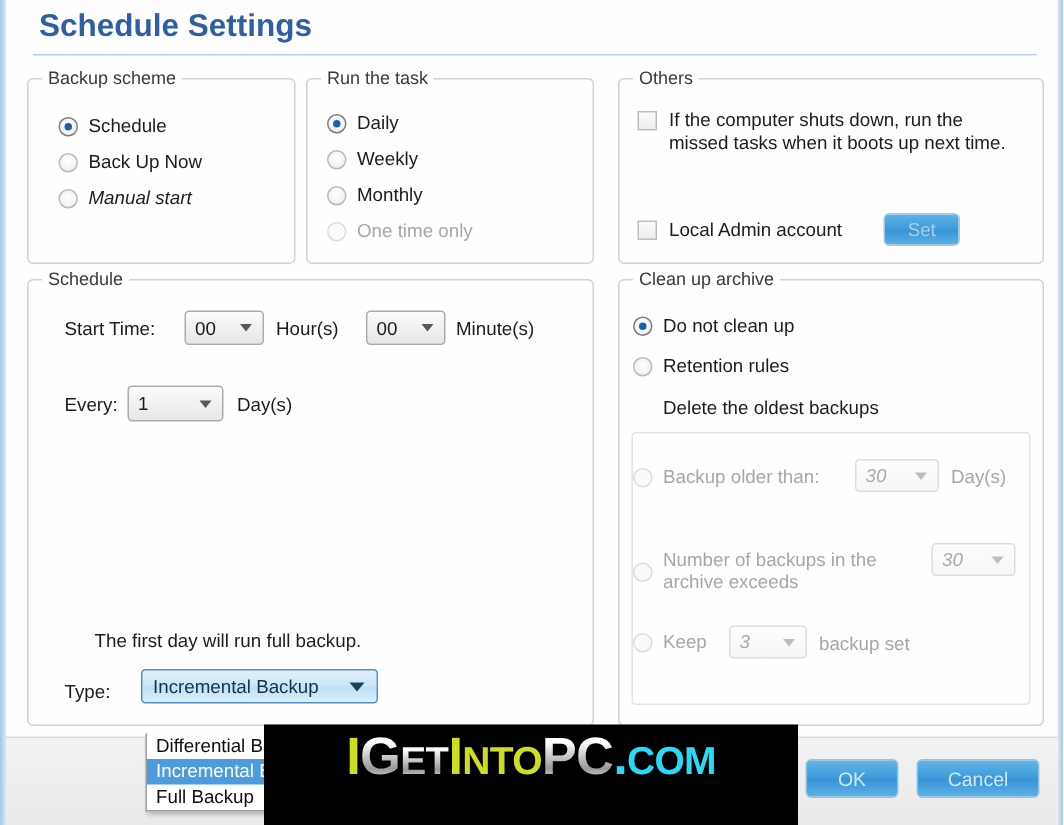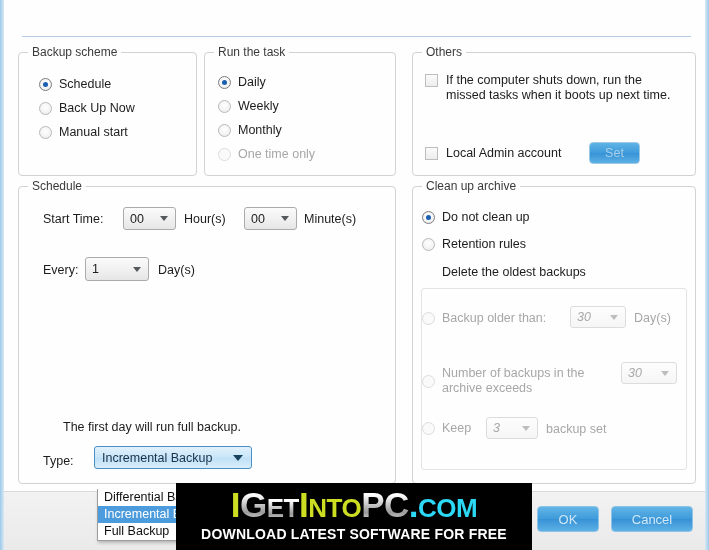--- a/index.html
+++ b/index.html
@@ -306,35 +306,36 @@
 <body>
 
 <div id="app">
 
   <div class="win-edge-left"></div>
   <div class="win-edge-right"></div>
 
   <div class="content">
 
     <div class="header">
+      <div class="header-title">Schedule Settings</div>
       <div class="header-rule"></div>
     </div>
 
     <div class="group" style="left:14px; top:52px; width:177px; height:122px;">
       <div class="group-title">Backup scheme</div>
 
       <div class="radio checked" style="left:20px; top:24px;">
         <span class="radio-dot"></span>
         <span>Schedule</span>
       </div>
       <div class="radio" style="left:20px; top:48px;">
         <span class="radio-dot"></span>
         <span>Back Up Now</span>
       </div>
-      <div class="radio" style="left:20px; top:72px;">
+      <div class="radio" style="left:20px; top:72px;font-style:italic;">
         <span class="radio-dot"></span>
         <span>Manual start</span>
       </div>
     </div>
 
     <div class="group" style="left:200px; top:52px; width:190px; height:122px;">
       <div class="group-title">Run the task</div>
 
       <div class="radio checked" style="left:13px; top:22px;">
         <span class="radio-dot"></span>
@@ -466,16 +467,15 @@
       </div>
       <div class="btn" style="left:533px; top:14px; width:62px; height:26px;">
         <span>OK</span>
       </div>
     </div>
 
   </div>
 
   <div class="watermark">
     <div class="wm-main"><span class="wm-green">I</span><span class="wm-white">G</span><span class="wm-white wm-small-cap">ET</span><span class="wm-green">I</span><span class="wm-green wm-small-cap">NTO</span><span class="wm-white">PC</span><span class="wm-cyan">.</span><span class="wm-cyan wm-small-cap">COM</span></div>
-    <div class="wm-sub">DOWNLOAD LATEST SOFTWARE FOR FREE</div>
   </div>
 
 </div>
 
 </body></html>

